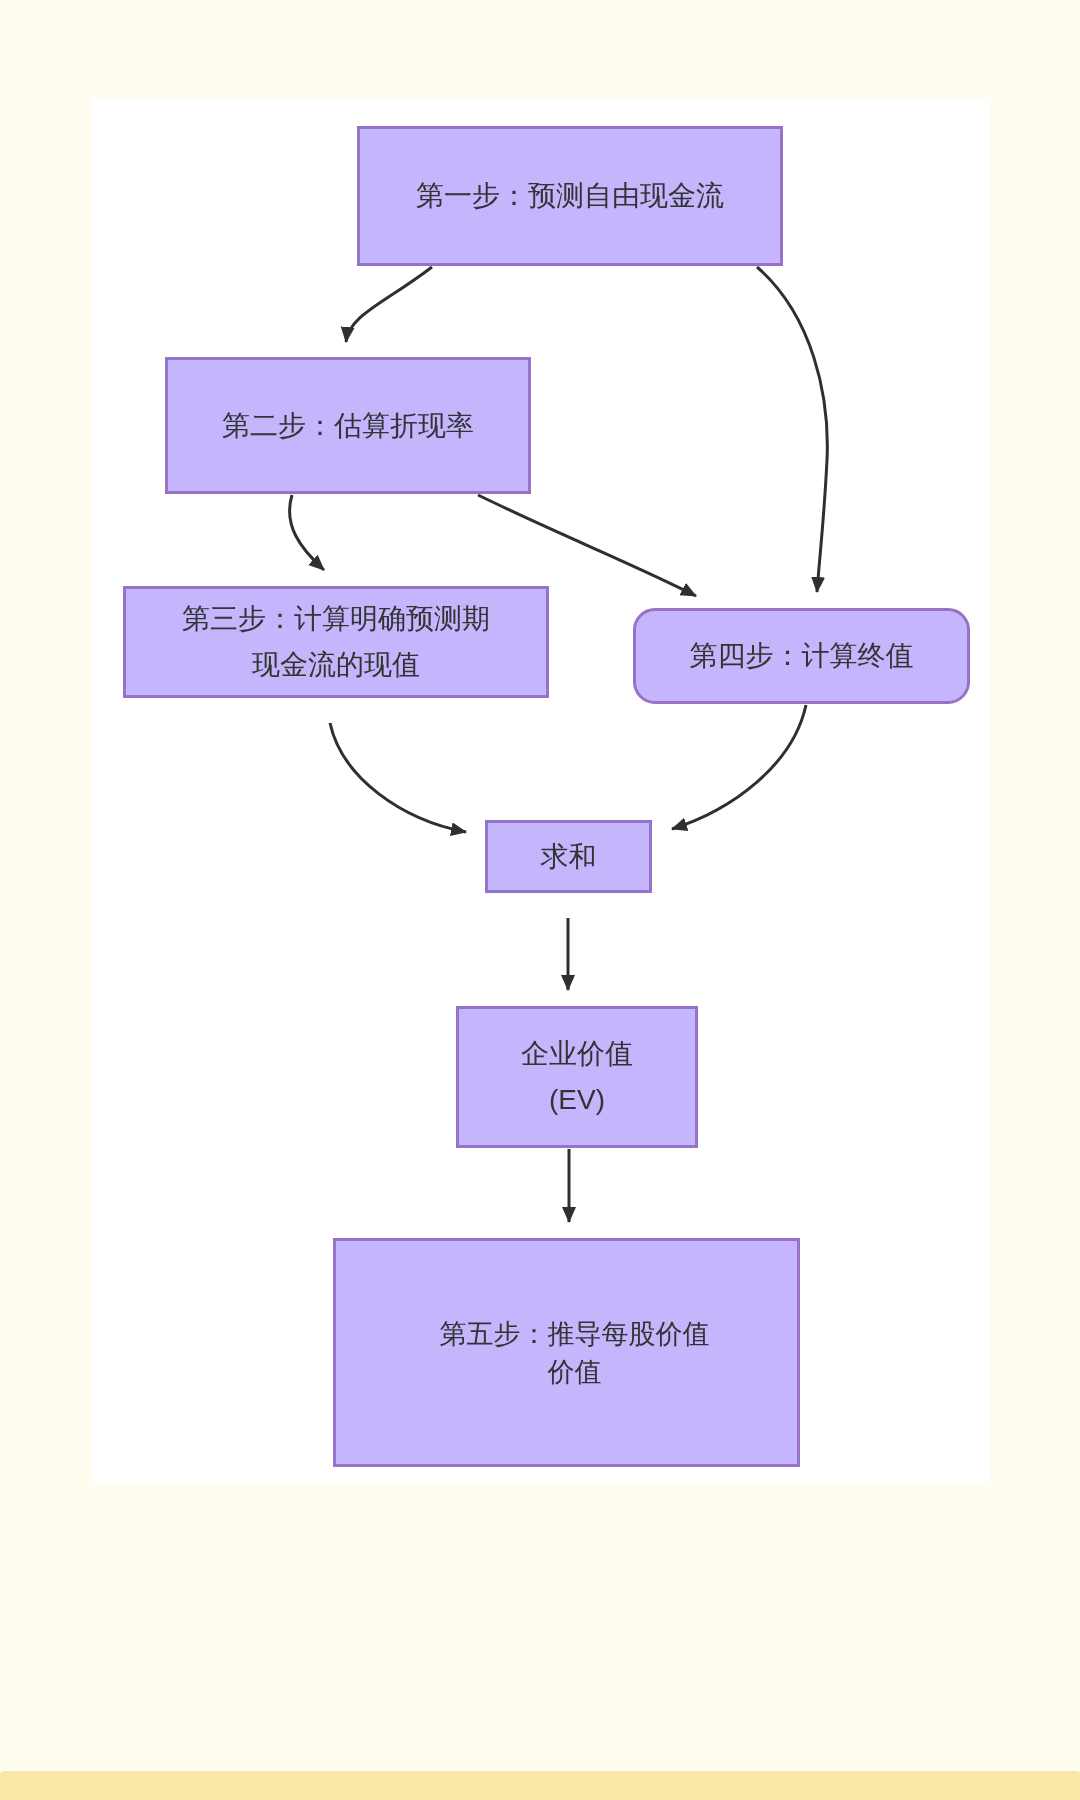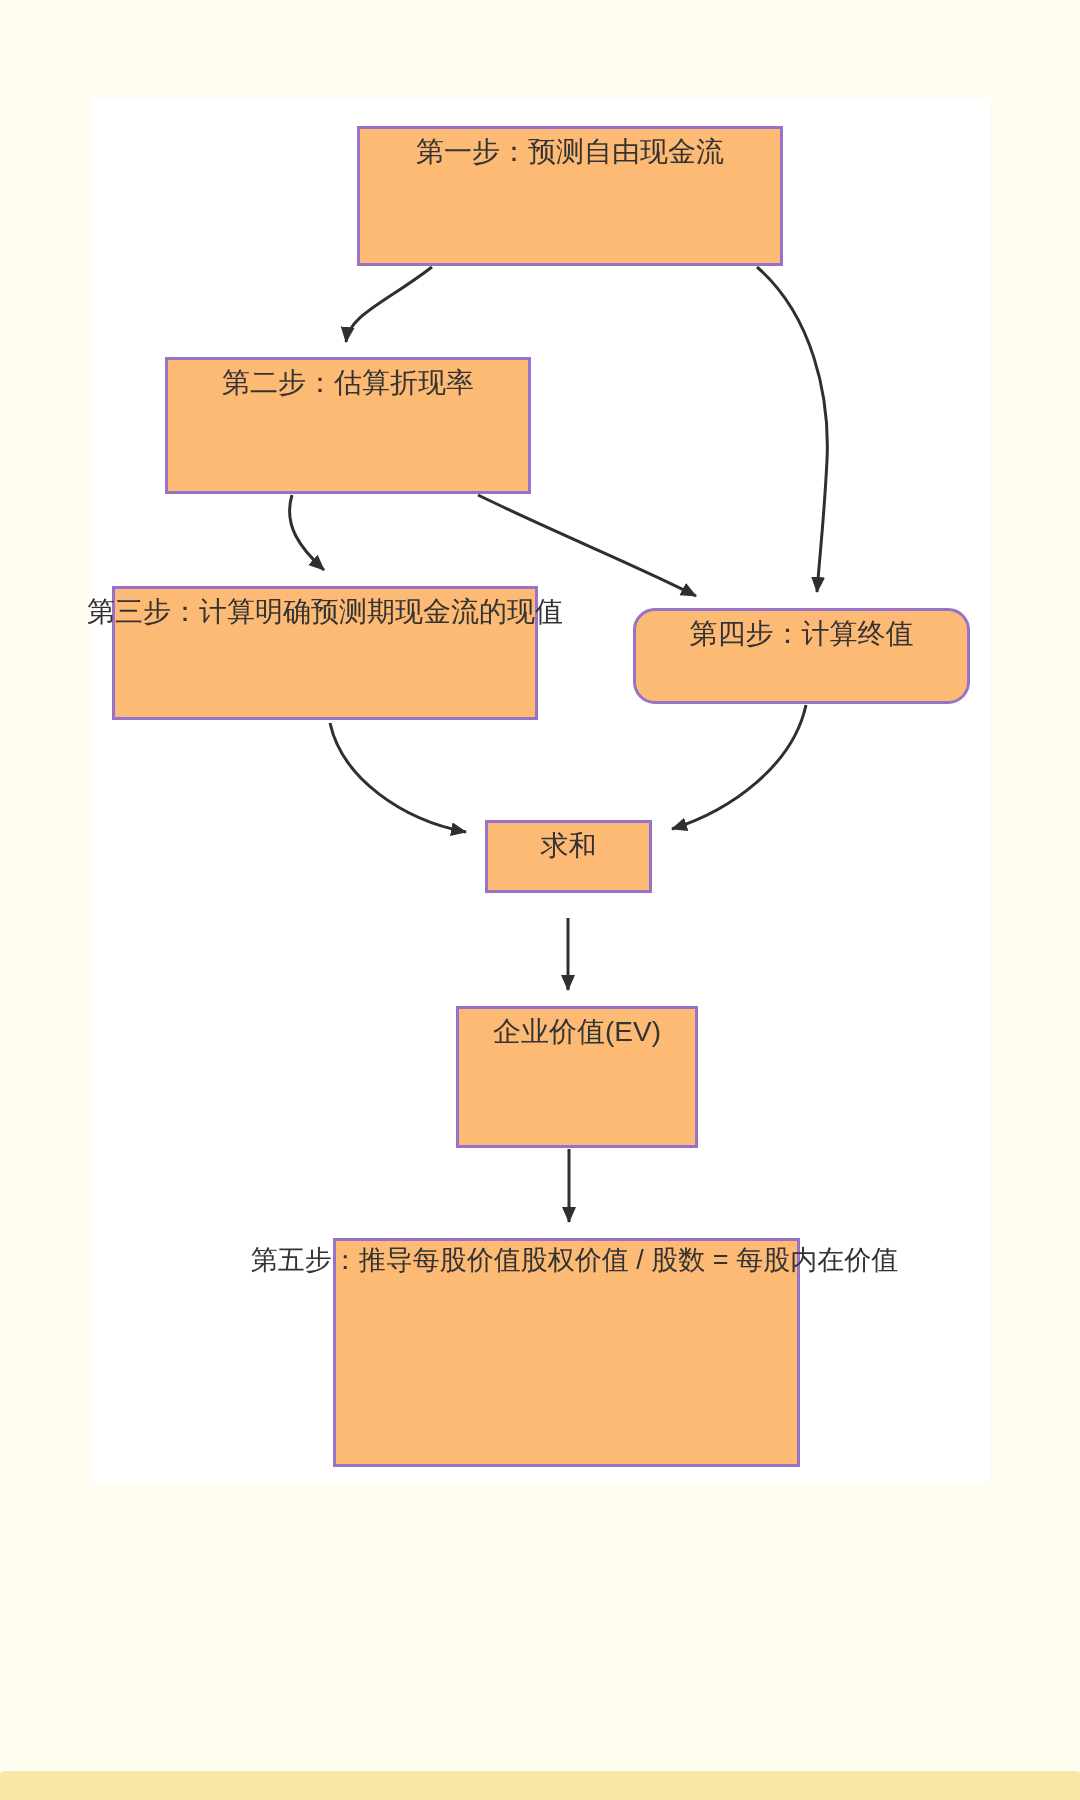--- a/index.html
+++ b/index.html
@@ -12,28 +12,28 @@
     position:absolute;left:92px;top:98px;width:898px;height:1384px;
     background:#ffffff;
   }
   .bottom-strip{
     position:absolute;left:0;top:1771px;width:1080px;height:29px;
     background:#f8e7a7;
     border-top-left-radius:6px 3px;border-top-right-radius:4px 2px;
   }
   .node{
     position:absolute;box-sizing:border-box;
-    background:#fdba74;border:3px solid #9673c8;
-    display:flex;flex-direction:row;align-items:flex-start;justify-content:center;
+    background:#c4b5fd;border:3px solid #9673c8;
+    display:flex;flex-direction:column;align-items:center;justify-content:center;
     color:#333333;text-align:center;
   }
   .node .line{font-size:28px;line-height:46px;white-space:nowrap;}
   .node-step1{left:357px;top:126px;width:426px;height:140px;}
   .node-step2{left:165px;top:357px;width:366px;height:137px;gap:37px;}
-  .node-step3{left:112px;top:586px;width:426px;height:134px;}
+  .node-step3{left:123px;top:586px;width:426px;height:112px;}
   .node-step4{left:633px;top:608px;width:337px;height:96px;border-radius:22px;}
   .node-sum{left:485px;top:820px;width:167px;height:73px;}
   .node-ev{left:456px;top:1006px;width:242px;height:142px;}
   .node-step5{left:333px;top:1238px;width:467px;height:229px;padding-left:16px;}
   .node-step5 .line{font-size:27px;line-height:38px;}
   svg.arrows{position:absolute;left:0;top:0;width:1080px;height:1800px;pointer-events:none;}
   svg.arrows path.edge{fill:none;stroke:#2f2f2f;stroke-width:3px;}
 </style>
 </head>
 <body>
@@ -77,17 +77,16 @@
   <div class="line">求和</div>
 </div>
 
 <div class="node node-ev">
   <div class="line">企业价值</div>
   <div class="line">(EV)</div>
 </div>
 
 <div class="node node-step5">
   <div class="line">第五步：推导每股价值</div>
-  <div class="line">股权价值 / 股数 = 每股内在</div>
   <div class="line">价值</div>
 </div>
 
 <div class="bottom-strip"></div>
 
 </body></html>

